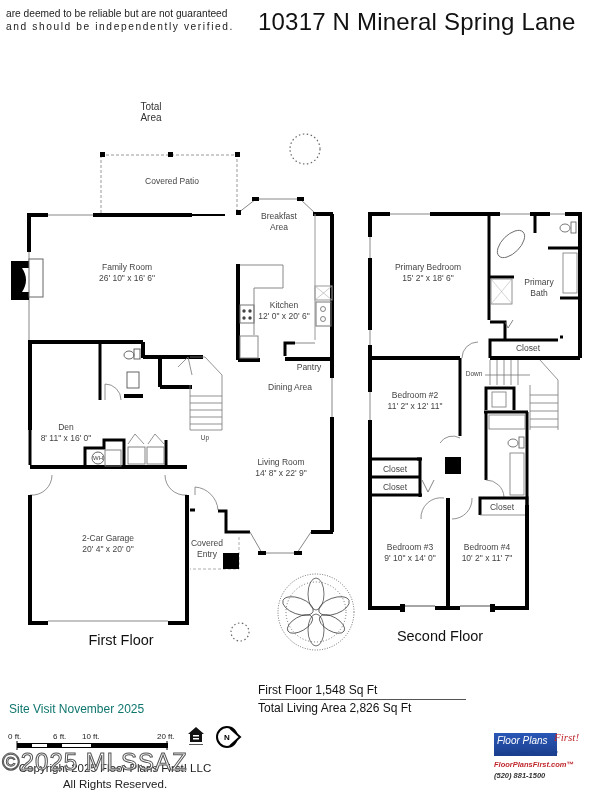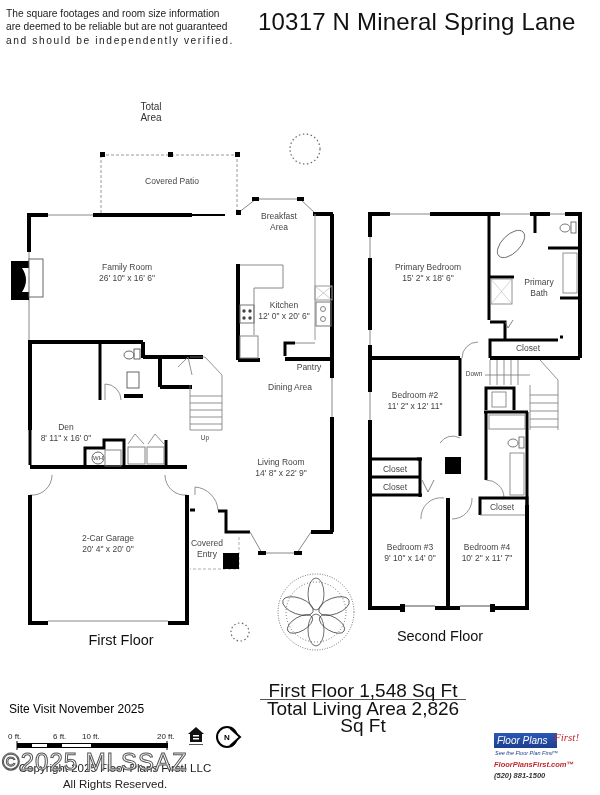--- a/index.html
+++ b/index.html
@@ -6,37 +6,36 @@
   body { width:600px; height:795px; position:relative; overflow:hidden; font-family:"Liberation Sans", sans-serif; color:#222; }
   .abs { position:absolute; }
   .disclaimer { left:6px; top:7px; width:240px; font-size:10.2px; line-height:13.3px; color:#222; }
   .disclaimer div { white-space:nowrap; }
   .disclaimer .spaced { letter-spacing:1.6px; }
   .title { left:258px; top:8px; font-size:24px; color:#111; white-space:nowrap; letter-spacing:0.2px; }
   svg.plan { position:absolute; left:0; top:0; }
   .lbl { position:absolute; font-size:8.5px; color:#444; text-align:center; line-height:11px; white-space:nowrap; transform:translateX(-50%); }
   .lbl.big { font-size:10px; color:#333; }
   .floor-label { position:absolute; font-size:14.5px; color:#111; white-space:nowrap; transform:translateX(-50%); }
-  .summary { position:absolute; left:258px; top:682px; width:210px; text-align:center; font-size:19px; color:#111; line-height:17px; }
+  .summary { position:absolute; left:258px; top:682px; width:210px; text-align:left; font-size:12px; color:#111; line-height:17px; }
   .summary .divider { border-top:1px solid #555; margin:0 2px; }
-  .site-visit { left:9px; top:702px; font-size:12px; color:#000000; }
+  .site-visit { left:9px; top:702px; font-size:12px; color:#0f766e; }
   .scale-lbl { position:absolute; font-size:8px; color:#222; top:732px; }
   .copyright { position:absolute; left:0; top:760px; width:230px; text-align:center; font-size:11.5px; color:#222; line-height:16px; }
   .watermark { position:absolute; left:2px; top:748px; font-size:24px; color:rgba(255,255,255,0.85); -webkit-text-stroke:1px #555; letter-spacing:1px; white-space:nowrap; font-family:"Liberation Sans", sans-serif; }
-  .logo-box { position:absolute; left:494px; top:733px; width:60px; height:15px; background:linear-gradient(#2a57b6,#1b3f8e); color:#fff; font-size:10px; line-height:15px; padding-left:3px; font-style:italic; }
+  .logo-box { position:absolute; left:494px; top:733px; width:60px; height:23px; background:linear-gradient(#2a57b6,#1b3f8e); color:#fff; font-size:10px; line-height:15px; padding-left:3px; font-style:italic; }
   .logo-first { position:absolute; left:554px; top:731px; font-size:11px; color:#c0272d; font-style:italic; font-family:"Liberation Serif", serif; }
   .logo-tag { position:absolute; left:495px; top:750px; font-size:5.5px; color:#1b3f8e; font-style:italic; white-space:nowrap; }
   .logo-url { position:absolute; left:494px; top:760px; font-size:7.5px; color:#c0272d; font-style:italic; font-weight:bold; white-space:nowrap; }
   .logo-phone { position:absolute; left:494px; top:771px; font-size:7.5px; color:#333; font-style:italic; white-space:nowrap;font-weight:bold; }
 </style>
 </head>
 <body>
 
 <div class="abs disclaimer">
-  <div>The square footages and room size information</div>
   <div>are deemed to be reliable but are not guaranteed</div>
   <div class="spaced">and should be independently verified.</div>
 </div>
 <div class="abs title">10317 N Mineral Spring Lane</div>
 
 <svg class="plan" width="600" height="795" viewBox="0 0 600 795">
   <g stroke="#000" fill="none">
 
     <g>
       <polyline points="101,155 101,213" stroke="#999" stroke-dasharray="3,2" stroke-width="1"></polyline>

